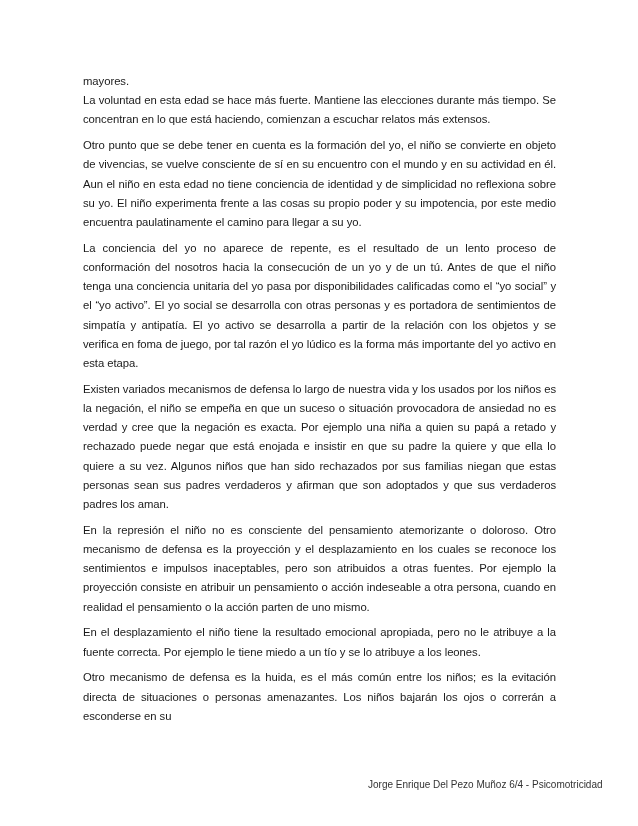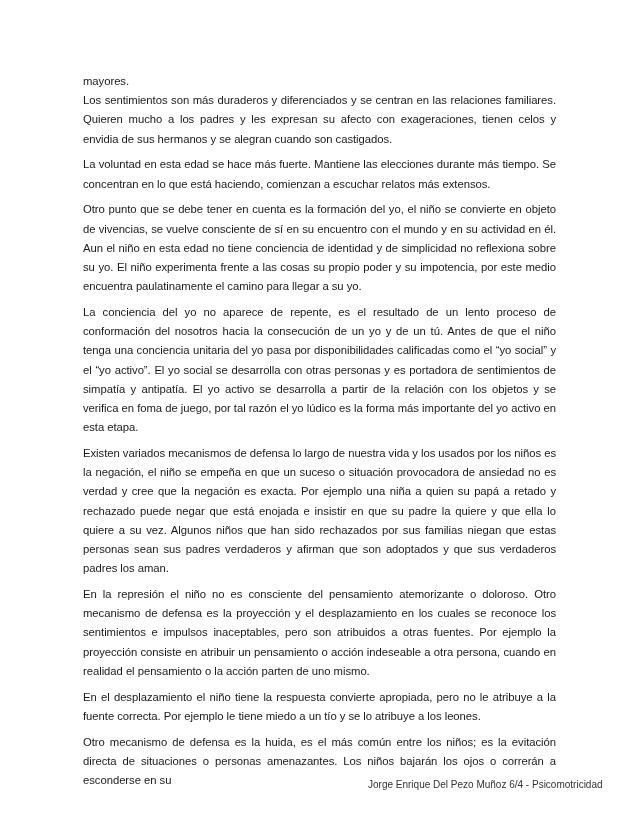--- a/index.html
+++ b/index.html
@@ -23,23 +23,22 @@
       font-family: "Liberation Sans", sans-serif;
       font-size: 10px; color: #333333; white-space: nowrap;
     }
   </style>
 </head>
 <body>
 
 <div class="page">
   <div class="content">
     <p class="first">mayores.</p>
-    <p>Los sentimientos son más duraderos y diferenciados y se centran en las relaciones familiares. Quieren mucho a los padres y les expresan su afecto con exageraciones, tienen celos y envidia de sus hermanos y se alegran cuando son castigados.</p>
     <p>La voluntad en esta edad se hace más fuerte. Mantiene las elecciones durante más tiempo. Se concentran en lo que está haciendo, comienzan a escuchar relatos más extensos.</p>
     <p>Otro punto que se debe tener en cuenta es la formación del yo, el niño se convierte en objeto de vivencias, se vuelve consciente de sí en su encuentro con el mundo y en su actividad en él. Aun el niño en esta edad no tiene conciencia de identidad y de simplicidad no reflexiona sobre su yo. El niño experimenta frente a las cosas su propio poder y su impotencia, por este medio encuentra paulatinamente el camino para llegar a su yo.</p>
     <p>La conciencia del yo no aparece de repente, es el resultado de un lento proceso de conformación del nosotros hacia la consecución de un yo y de un tú. Antes de que el niño tenga una conciencia unitaria del yo pasa por disponibilidades calificadas como el “yo social” y el “yo activo”. El yo social se desarrolla con otras personas y es portadora de sentimientos de simpatía y antipatía. El yo activo se desarrolla a partir de la relación con los objetos y se verifica en foma de juego, por tal razón el yo lúdico es la forma más importante del yo activo en esta etapa.</p>
     <p>Existen variados mecanismos de defensa lo largo de nuestra vida y los usados por los niños es la negación, el niño se empeña en que un suceso o situación provocadora de ansiedad no es verdad y cree que la negación es exacta. Por ejemplo una niña a quien su papá a retado y rechazado puede negar que está enojada e insistir en que su padre la quiere y que ella lo quiere a su vez. Algunos niños que han sido rechazados por sus familias niegan que estas personas sean sus padres verdaderos y afirman que son adoptados y que sus verdaderos padres los aman.</p>
     <p>En la represión el niño no es consciente del pensamiento atemorizante o doloroso. Otro mecanismo de defensa es la proyección y el desplazamiento en los cuales se reconoce los sentimientos e impulsos inaceptables, pero son atribuidos a otras fuentes. Por ejemplo la proyección consiste en atribuir un pensamiento o acción indeseable a otra persona, cuando en realidad el pensamiento o la acción parten de uno mismo.</p>
-    <p>En el desplazamiento el niño tiene la respuesta convierte apropiada, pero no le atribuye a la fuente correcta. Por ejemplo le tiene miedo a un tío y se lo atribuye a los leones.</p>
+    <p>En el desplazamiento el niño tiene la resultado emocional apropiada, pero no le atribuye a la fuente correcta. Por ejemplo le tiene miedo a un tío y se lo atribuye a los leones.</p>
     <p>Otro mecanismo de defensa es la huida, es el más común entre los niños; es la evitación directa de situaciones o personas amenazantes. Los niños bajarán los ojos o correrán a esconderse en su</p>
   </div>
   <div class="footer">Jorge Enrique Del Pezo Muñoz 6/4 - Psicomotricidad</div>
 </div>
 
 </body></html>

